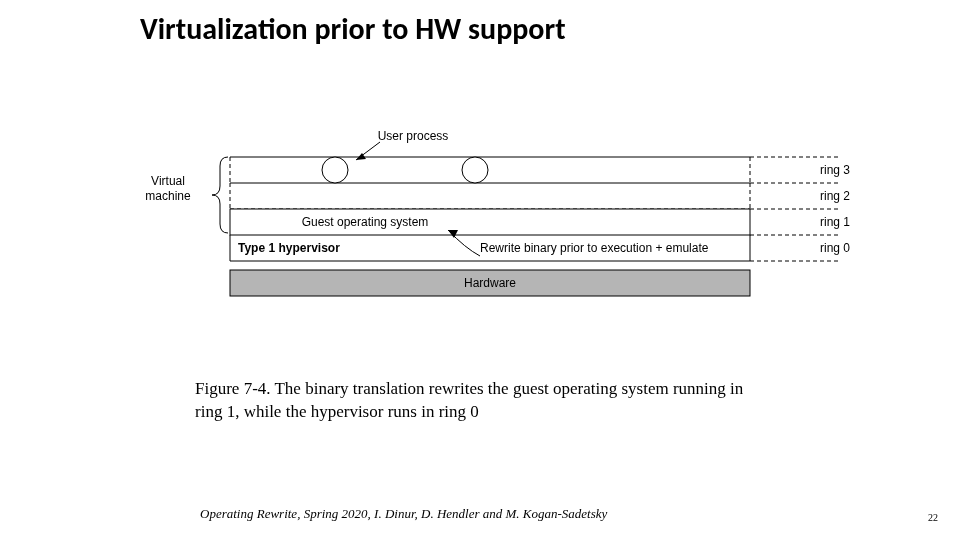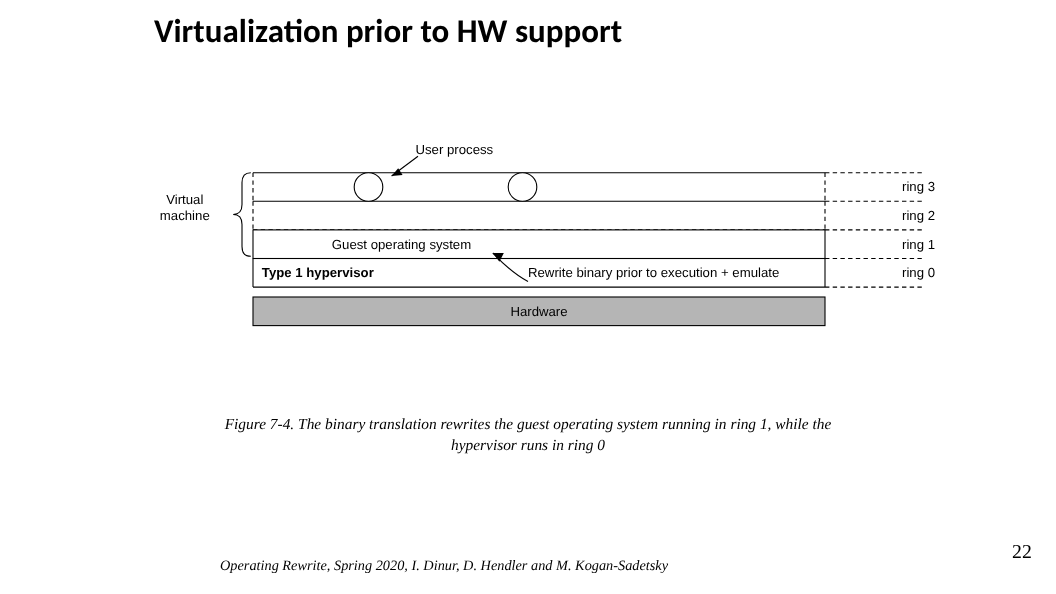--- a/index.html
+++ b/index.html
@@ -36,37 +36,36 @@
   .svg-text {
     font-family: Arial, Helvetica, sans-serif;
     font-size: 12px;
     fill: #000;
   }
   .caption {
     position: absolute;
     top: 378px;
     left: 195px;
     width: 570px;
-    font-size: 14px;
-    text-align: center;
+    font-size: 17px;
+    text-align: left;
     line-height: 1.35;
-    font-style: italic;
   }
   .footer {
     position: absolute;
     bottom: 18px;
     left: 200px;
     font-size: 13px;
     font-style: italic;
   }
   .pagenum {
     position: absolute;
-    bottom: 28px;
+    bottom: 17px;
     right: 22px;
-    font-size: 18px;
+    font-size: 10px;
   }
 </style>
 </head>
 <body>
 
 <div class="title">Virtualization prior to HW support</div>
 
 <div class="diagram">
 <svg viewBox="0 0 740 200">
 

